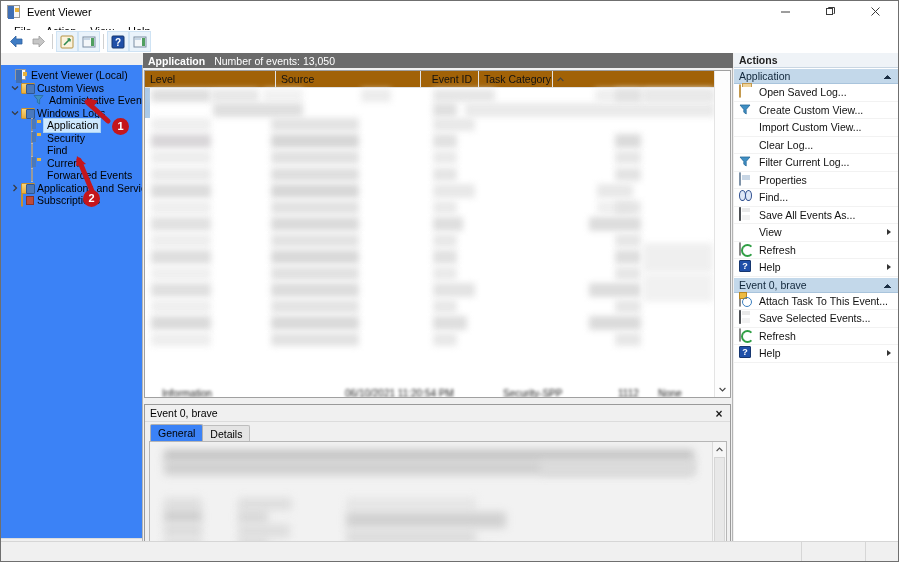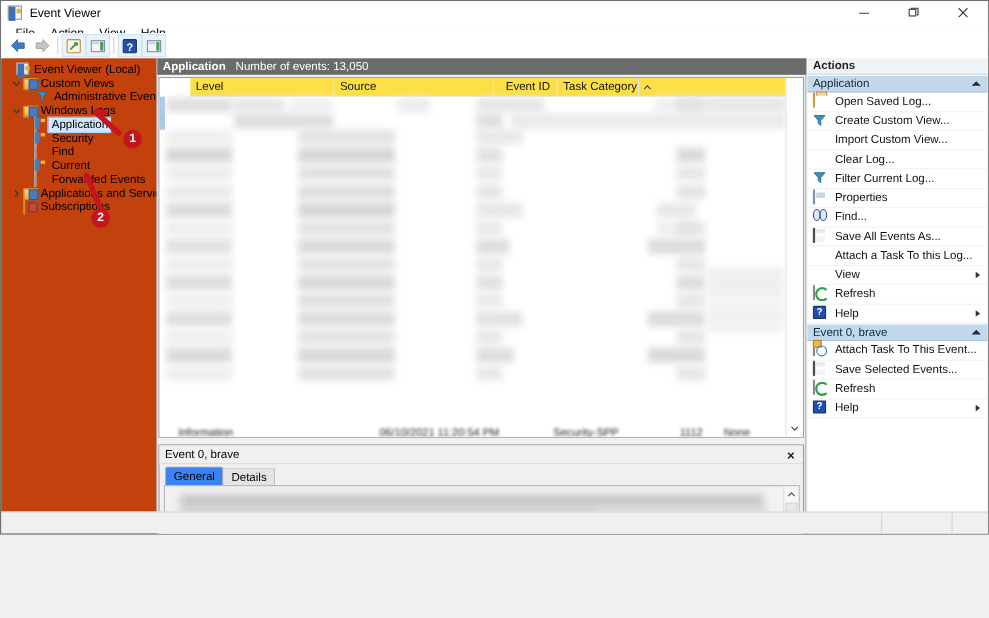--- a/index.html
+++ b/index.html
@@ -7,21 +7,21 @@
     margin: 0; padding: 0;
     width: 899px; height: 562px;
     overflow: hidden;
     font-family: "Liberation Sans", sans-serif;
     font-size: 11px;
     color: #000;
     background: #f0f0f0;
   }
   #app {
     position: relative;
-    width: 899px; height: 486px;
+    width: 899px; height: 562px;
     background: #f0f0f0;
     border: 1px solid #6f6f6f;
     overflow: hidden;
   }
 
   
   .titlebar {
     position: absolute; left: 0; top: 0; width: 897px; height: 21px;
     background: #ffffff;
     display: flex; align-items: center;
@@ -84,22 +84,22 @@
 
   .ico-sq { width: 15px; height: 14px; position: relative; }
 
   
   .content {
     position: absolute; left: 0; top: 52px; width: 897px; height: 489px;
   }
 
   
   .treepane {
-    position: absolute; left: 0; top: 0; width: 142px; height: 489px;
-    background: #c2410c;
+    position: absolute; left: 0; top: 12px; width: 142px; height: 489px;
+    background: #3b82f6;
     border-right: 1px solid #b4b4b4;
     overflow: hidden;
   }
   .tree { padding-top: 4px; }
   .tnode {
     height: 12.5px; display: flex; align-items: center;
     font-size: 10.5px; white-space: nowrap; line-height: 12.5px;
     padding-right: 2px;
   }
   .twist {
@@ -189,22 +189,22 @@
     gap: 9px;
   }
   .pane-title b { font-weight: bold; }
 
   .listbox {
     position: absolute; left: 1px; top: 17px; width: 587px; height: 328px;
     background: #ffffff; border: 1px solid #a0a0a0;
     overflow: hidden;
   }
   .colhdr {
-    position: relative; height: 17px; background: #fde047;
-    border-bottom: 1px solid #e2e2e2; display: flex; align-items: stretch; margin-left: 28px;
+    position: relative; height: 17px; background: #a16207;
+    border-bottom: 1px solid #e2e2e2; display: flex; align-items: stretch;
   }
   .col {
     font-size: 10.5px; color: #111; display: flex; align-items: center;
     border-right: 1px solid #e2e2e2; padding-left: 5px; white-space: nowrap;
   }
   .col.r { justify-content: flex-end; padding-right: 6px; padding-left: 0; }
   .col-scroll-cap {
     width: 16px; display:flex; align-items:center; justify-content:center;
     border-left: 1px solid #e2e2e2; color:#444; font-size: 8px;
   }
@@ -740,24 +740,20 @@
       <div class="act-item">
         <span class="act-ico"><span class="g-find"></span></span>
         <span>Find...</span>
       </div>
       <div class="act-item">
         <span class="act-ico"><span class="g-save"></span></span>
         <span>Save All Events As...</span>
       </div>
       <div class="act-item">
         <span class="act-ico"></span>
-        <span>Attach a Task To this Log...</span>
-      </div>
-      <div class="act-item">
-        <span class="act-ico"></span>
         <span>View</span>
         <span class="act-sub"></span>
       </div>
       <div class="act-item">
         <span class="act-ico"><span class="g-refresh"></span></span>
         <span>Refresh</span>
       </div>
       <div class="act-item">
         <span class="act-ico">
             <span class="g-help">?</span>

